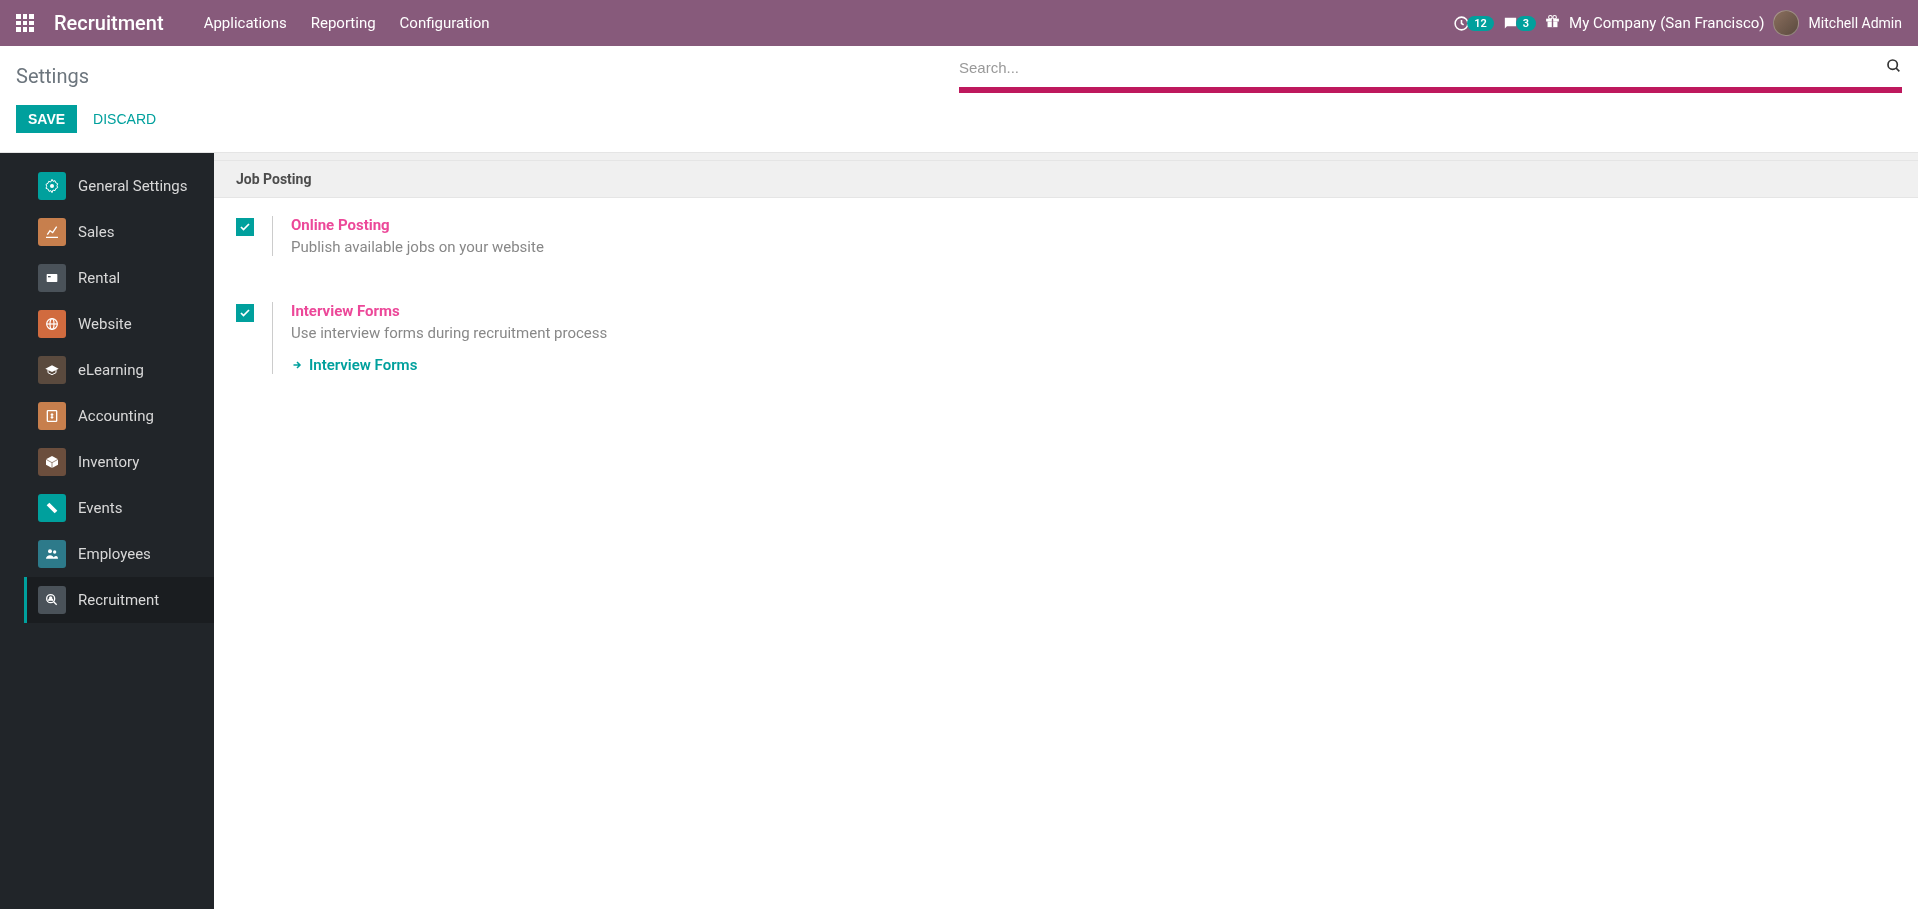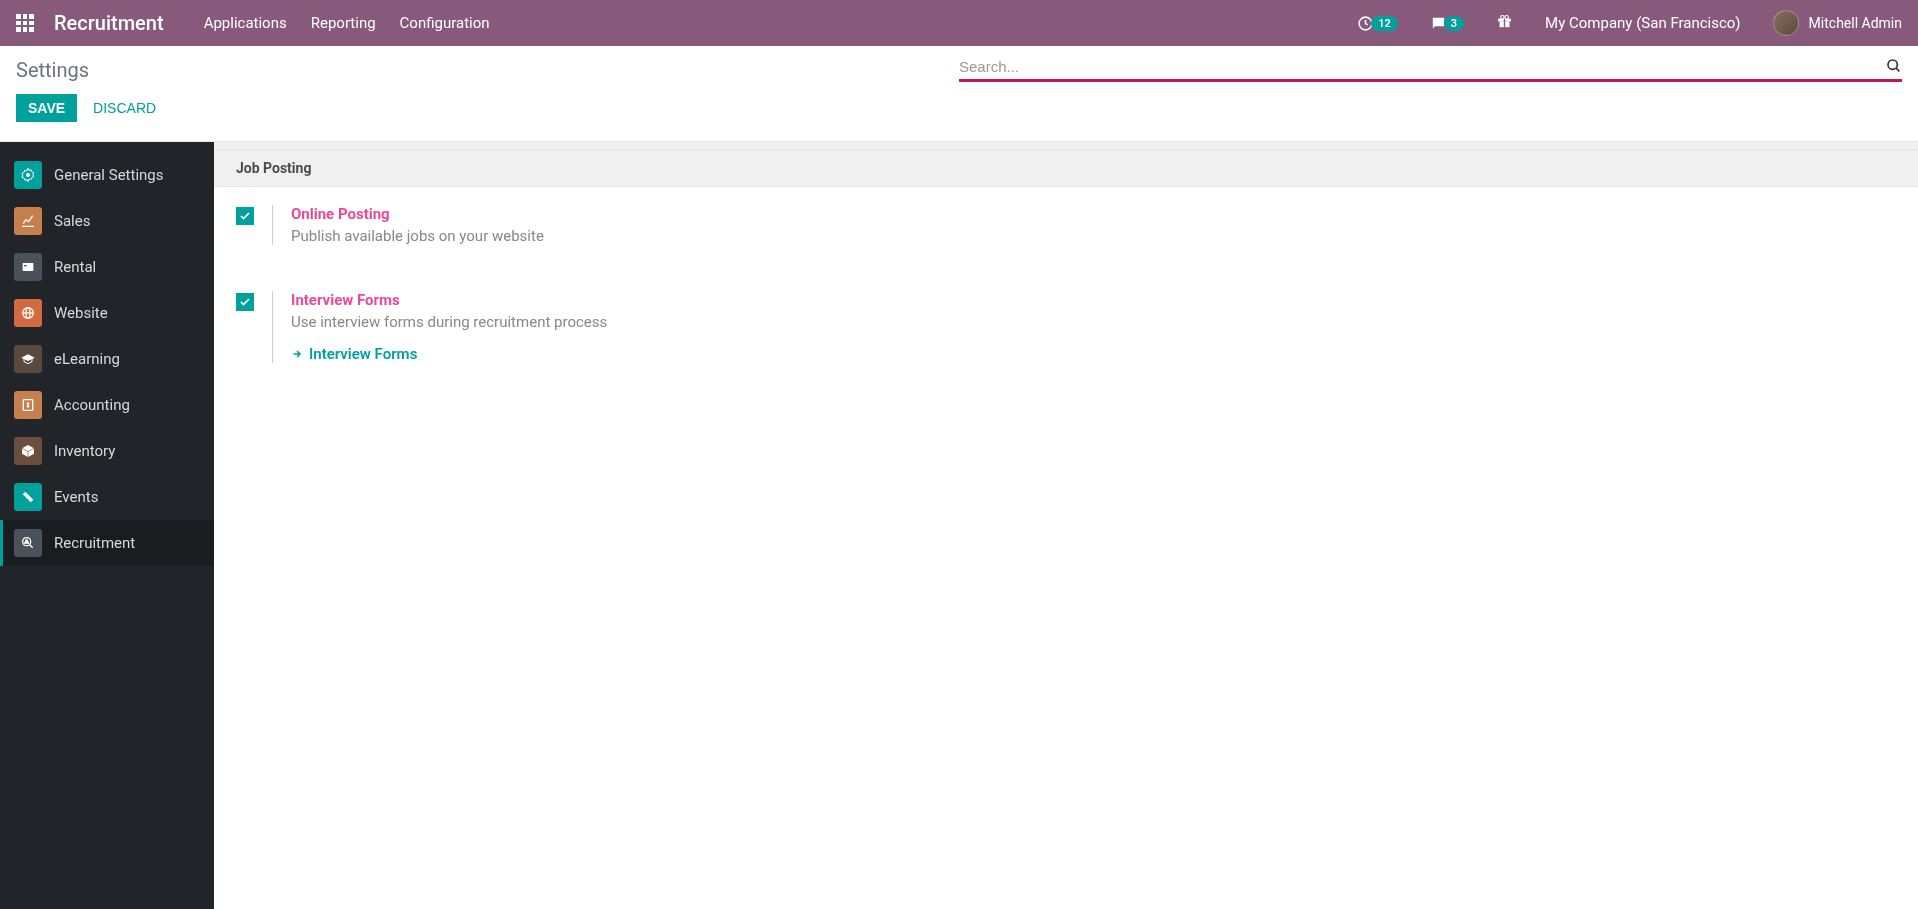--- a/index.html
+++ b/index.html
@@ -5,43 +5,43 @@
 * { margin: 0; padding: 0; box-sizing: border-box; }
 body { font-family: -apple-system, BlinkMacSystemFont, "Segoe UI", Roboto, "Helvetica Neue", Arial, sans-serif; font-size: 14px; color: #4c4c4c; background: #fff; }
 
 
 .navbar { background: #875a7b; height: 46px; display: flex; align-items: center; padding: 0 16px; color: #fff; }
 .apps-grid { width: 18px; height: 18px; display: grid; grid-template-columns: repeat(3,1fr); grid-template-rows: repeat(3,1fr); gap: 2px; margin-right: 20px; cursor: pointer; }
 .apps-grid span { background: #fff; }
 .navbar-brand { font-size: 20px; font-weight: 500; margin-right: 40px; }
 .navbar-menu { display: flex; gap: 24px; }
 .navbar-menu a { color: #fff; text-decoration: none; font-size: 15px; cursor: pointer; }
-.navbar-right { margin-left: auto; display: flex; align-items: center; gap: 32px; }
+.navbar-right { margin-left: auto; display: flex; align-items: center; gap: 8px; }
 .nav-icon-badge { position: relative; display: flex; align-items: center; cursor: pointer; }
 .badge { background: #00a09d; color: #fff; font-size: 11px; padding: 1px 7px; border-radius: 10px; margin-left: -3px; font-weight: 600; }
 .company-name { font-size: 15px; cursor: pointer; }
 .user-section { display: flex; align-items: center; gap: 10px; cursor: pointer; }
 .avatar { width: 26px; height: 26px; border-radius: 50%; background: linear-gradient(135deg, #8b6f5e, #5a4a3e); border: 1px solid rgba(255,255,255,0.3); }
 
 
 .control-panel { padding: 12px 16px 0 16px; border-bottom: 1px solid #e5e5e5; }
 .cp-top { display: flex; align-items: center; }
 .breadcrumb { font-size: 20px; color: #6c757d; flex: 0 0 50%; }
-.search-area { flex: 1; display: flex; align-items: flex-start; border-bottom: 3px solid #be185d; padding-bottom: 2px; }
+.search-area { flex: 1; display: flex; align-items: center; border-bottom: 6px solid #be185d; padding-bottom: 10px; }
 .search-input { flex: 1; border: none; outline: none; font-size: 15px; color: #333; background: transparent; }
 .search-input::placeholder { color: #999; }
 .search-icon { color: #666; cursor: pointer; }
 .cp-bottom { display: flex; gap: 8px; padding: 12px 0 19px 0; }
 .btn-save { background: #00a09d; color: #fff; border: none; padding: 6px 12px; font-size: 14px; font-weight: 600; cursor: pointer; }
 .btn-discard { background: none; border: none; color: #00a09d; font-size: 14px; font-weight: 500; cursor: pointer; padding: 6px 8px; }
 
 
 .main { display: flex; min-height: calc(100vh - 140px); }
 .sidebar { width: 214px; background: #212529; padding-top: 10px; }
-.sidebar-item { display: flex; align-items: center; gap: 12px; padding: 9px 14px; color: #d8d8d8; cursor: pointer; font-size: 15px; }
+.sidebar-item { display: flex; align-items: center; gap: 12px; padding: 9px 14px; color: #d8d8d8; cursor: pointer; font-size: 15px; margin-left: 24px; }
 .sidebar-item.active { background: #1a1d20; border-left: 3px solid #00a09d; padding-left: 11px; }
 .side-icon { width: 28px; height: 28px; border-radius: 3px; display: flex; align-items: center; justify-content: center; flex-shrink: 0; }
 
 
 .content { flex: 1; background: #fff; }
 .section-header { background: #f0f0f0; padding: 10px 22px; font-size: 14px; font-weight: 700; color: #4c4c4c; border-bottom: 1px solid #e5e5e5; }
 .section-body { padding: 18px 22px 28px 22px; }
 .setting-row { display: flex; gap: 18px; align-items: flex-start; }
 .chk { width: 18px; height: 18px; background: #00a09d; display: flex; align-items: center; justify-content: center; cursor: pointer; margin-top: 2px; flex-shrink: 0; }
 .chk svg { display: block; }
@@ -189,20 +189,30 @@
       <span>Inventory</span>
     </div>
     <div class="sidebar-item">
       <div class="side-icon" style="background:#00a09d">
         <svg width="16" height="16" viewBox="0 0 24 24" fill="#fff">
             <path d="M4 8l4-4 12 12-4 4L4 8z"></path>
           </svg>
       </div>
       <span>Events</span>
     </div>
+    <div class="sidebar-item">
+      <div class="side-icon" style="background:#2d7a8a">
+        <svg width="16" height="16" viewBox="0 0 24 24" fill="#fff">
+            <circle cx="9" cy="8" r="3"></circle>
+            <circle cx="16" cy="9" r="2.5"></circle>
+            <path d="M3 19c0-3 3-5 6-5s6 2 6 5M14 19c0-2 2-4 4-4s3 2 3 4"></path>
+          </svg>
+      </div>
+      <span>Employees</span>
+    </div>
     <div class="sidebar-item active">
       <div class="side-icon" style="background:#4a5259">
         <svg width="16" height="16" viewBox="0 0 24 24" fill="none" stroke="#fff" stroke-width="2">
             <circle cx="10" cy="10" r="6"></circle>
             <line x1="19" y1="19" x2="14.5" y2="14.5"></line>
             <circle cx="10" cy="9" r="1.5" fill="#fff"></circle>
             <path d="M7 13c0-1.5 1.5-2.5 3-2.5s3 1 3 2.5" fill="#fff"></path>
           </svg>
       </div>
       <span>Recruitment</span>

